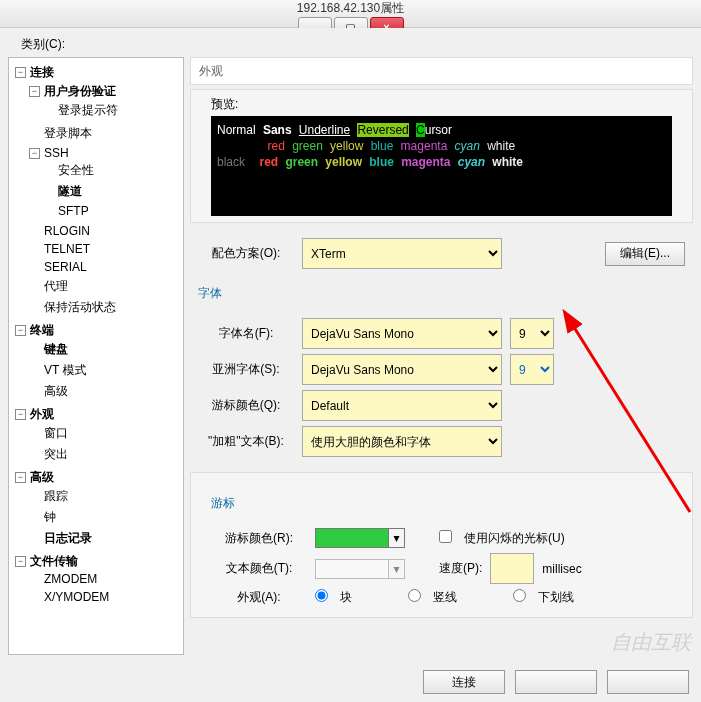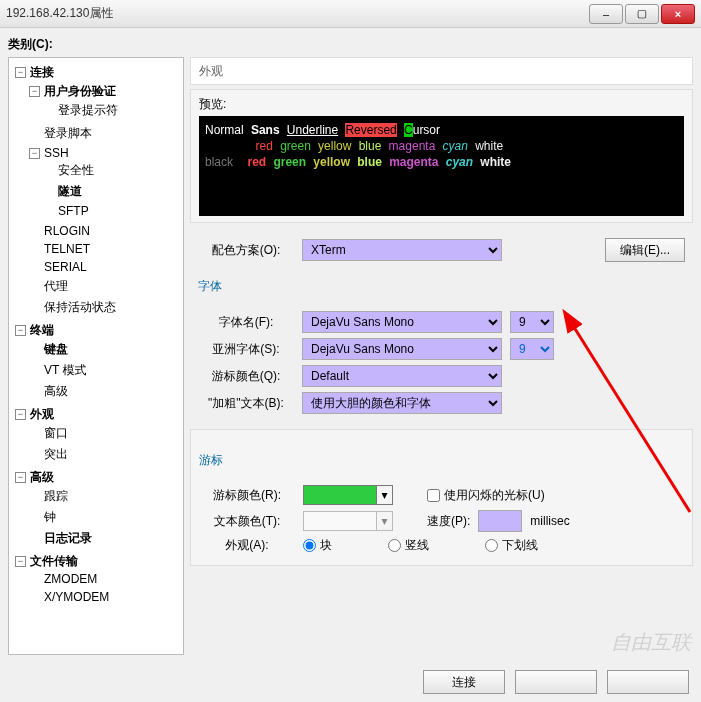--- a/index.html
+++ b/index.html
@@ -1,62 +1,62 @@
 <!DOCTYPE html>
 <html><head>
 <meta charset="utf-8">
 <style>
 * { box-sizing: border-box; font-family: "Microsoft YaHei", "SimSun", Tahoma, sans-serif; font-size: 12px; }
 body { margin: 0; background: #f0f0f0; width: 701px; height: 702px; overflow: hidden; }
 
 
-.titlebar { height: 28px; background: linear-gradient(#f8f8f8,#e4e4e4); display:flex; align-items:center; padding:0 6px; justify-content:space-between; border-bottom:1px solid #ccc;}
+.titlebar { height: 28px; background: linear-gradient(#f8f8f8,#e4e4e4); display:flex; align-items:center; padding:0 6px; justify-content:space-between; border-bottom:1px solid #ccc;flex-direction:column;}
 .titlebar .title { color:#333; }
 .winbtns { display:flex; gap:2px;}
 .winbtn { width:34px; height:20px; display:flex; align-items:center; justify-content:center; border:1px solid #999; background:linear-gradient(#fafafa,#dcdcdc); border-radius:3px;}
 .winbtn.close { background:linear-gradient(#e67,#c22); color:#fff; border-color:#a11; font-weight:bold;}
 .winbtn span{font-size:11px;}
 
 .client { position:absolute; top:28px; left:0; right:0; bottom:0; background:#f0f0f0; padding:6px 8px 8px 8px;}
 
-.catlabel { margin:2px 0 4px 0;font-weight:bold;}
+.catlabel { margin:2px 0 4px 13px;}
 
 .columns { display:flex; height: 598px; gap:6px;}
 .treepanel { width:176px; border:1px solid #bbb; background:#fff; overflow:auto; padding:4px 2px;}
 .tree ul { list-style:none; margin:0; padding-left:14px;}
 .tree > ul { padding-left:4px;}
 .tree li { position:relative; padding:2px 0 2px 0; white-space:nowrap;}
 .tree .row { display:flex; align-items:center; gap:2px;}
 .tree .tw { width:11px; height:11px; border:1px solid #888; display:inline-flex; align-items:center; justify-content:center; font-size:9px; line-height:9px; color:#555; background:#fff;}
 .tree .tw.blank{border:none;}
 .tree .lbl { padding:0 2px;}
 .tree .bold { font-weight:bold;}
 
 .rightpane { flex:1; display:flex; flex-direction:column; gap:4px; min-width:0;}
 .crumb { height:28px; background:#fff; border:1px solid #ddd; display:flex; align-items:center; padding:0 8px; color:#666;}
-.section { border:1px solid #ddd; background:#f5f5f5; padding:6px 8px;}
+.section { border:1px solid #ddd; background:#f5f5f5; padding:6px 20px;}
 .preview-label{margin-bottom:3px;}
 .term { background:#000; color:#fff; font-family:"DejaVu Sans Mono","Courier New",monospace; padding:6px; height:100px; line-height:16px; font-size:12px; white-space:pre;}
 .term .b{font-weight:bold;}
 .term .u{text-decoration:underline;}
-.term .rev{background:#ef4444;color:#000;}
+.term .rev{background:#84cc16;color:#000;}
 .term .curfg{background:#0c0;color:#000;}
-.c-red{color:#f44;} .c-grn{color:#4c4;} .c-yel{color:#cc4;} .c-blu{color:#bef264;} .c-mag{color:#c5c;} .c-cya{color:#4cc;font-style:italic;} .c-wht{color:#eee;} .c-blk{color:#777;}
+.c-red{color:#f44;} .c-grn{color:#4c4;} .c-yel{color:#cc4;} .c-blu{color:#14b8a6;} .c-mag{color:#c5c;} .c-cya{color:#4cc;font-style:italic;} .c-wht{color:#eee;} .c-blk{color:#777;}
 
 .form { padding:6px 8px;}
 .form-row { display:flex; align-items:center; gap:8px; margin:5px 0;}
 .form-row .lab { width:96px; text-align:center; white-space:nowrap;}
-select, input[type=text]{ height:22px; border:1px solid #aaa; background:#c4b5fd; padding:1px 4px;}
+select, input[type=text]{ height:31px; border:1px solid #aaa; background:#fef9c3; padding:1px 4px;}
 select.main{ width:200px;}
 .btn { height:24px; padding:0 14px; border:1px solid #999; background:linear-gradient(#fdfdfd,#e4e4e4); border-radius:0;}
 .fs-title{color:#0369a1;margin:16px 0;}
 .cursor-swatch { width:90px; height:20px; border:1px solid #777; display:flex;}
 .cursor-swatch .c { flex:1; background:#2ecc40;}
 .cursor-swatch .dd { width:16px; border-left:1px solid #777; display:flex;align-items:center;justify-content:center;}
-.chk{display:flex;align-items:center;gap:4px;}
+.chk{display:flex;align-items:flex-start;gap:12px;}
 input[type=checkbox],input[type=radio]{margin:0;}
 .numbox{width:44px;}
 
 .arrow { position:absolute; pointer-events:none; }
 .arrow svg{overflow:visible;}
 
 .footer { position:absolute; bottom:8px; right:12px; display:flex; gap:10px;}
 .footer .btn{min-width:82px;}
 .watermark{position:absolute; right:10px; bottom:46px; color:#bbb; font-size:20px; font-style:italic; opacity:.6;}
 </style>

